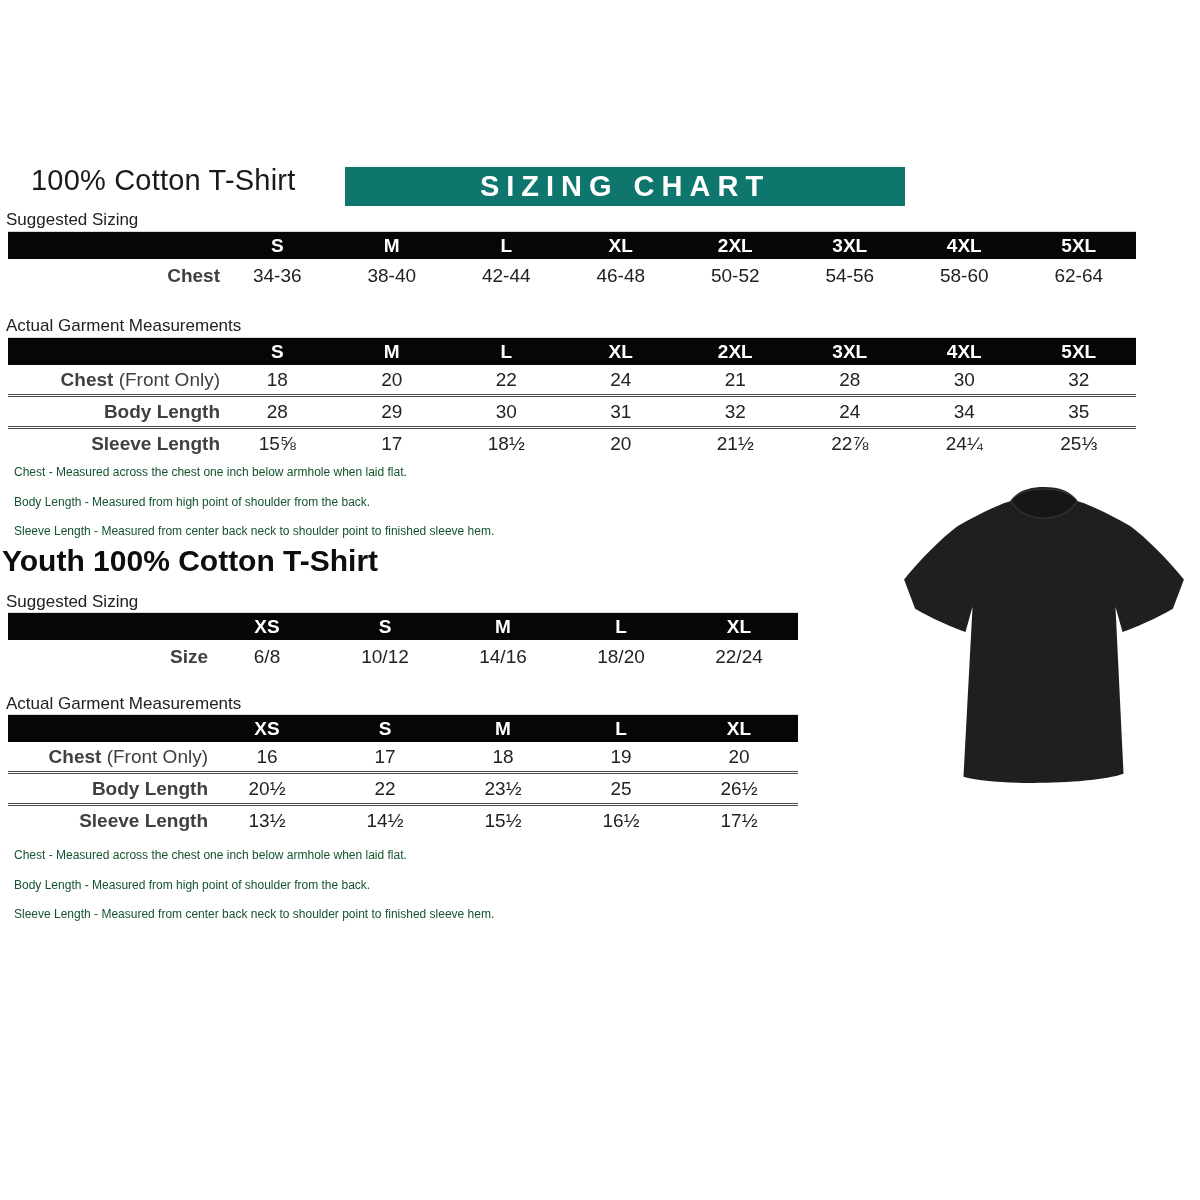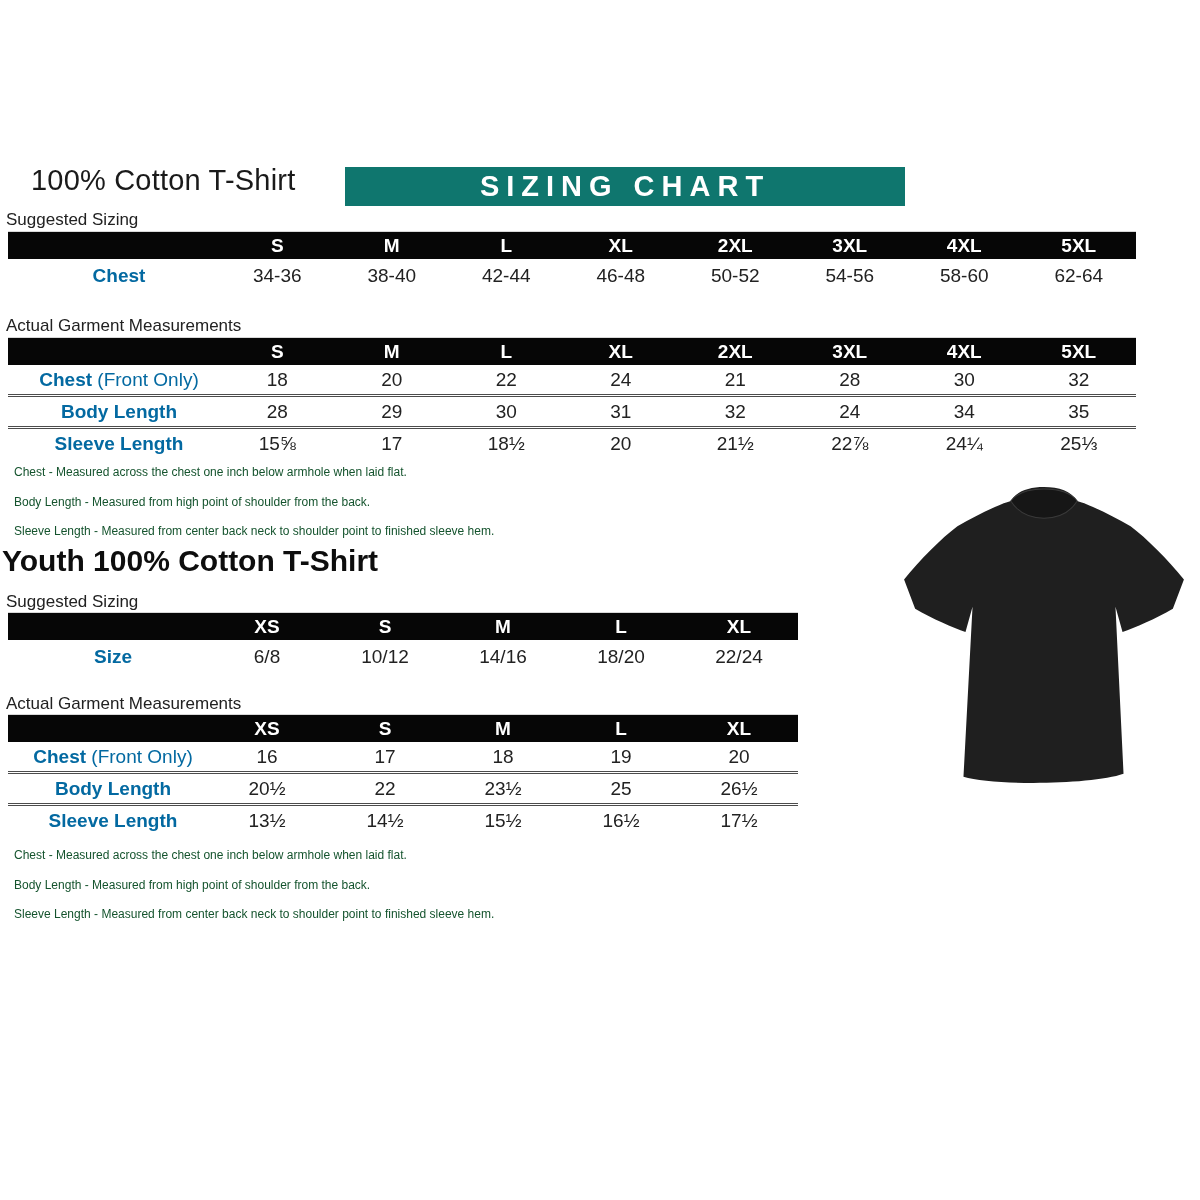--- a/index.html
+++ b/index.html
@@ -19,21 +19,21 @@
   .youth-title{left:2px;top:544px;font-size:30px;font-weight:bold;color:#0d0d0d;}
 
   
   .sz-table{border-top:1px solid #d8d8d8;}
   .sz-table .thead,.sz-table .trow{display:grid;align-items:center;}
   .adult .thead,.adult .trow{grid-template-columns:212px repeat(8,1fr);}
   .youth-t .thead,.youth-t .trow{grid-template-columns:200px repeat(5,1fr);}
   .thead{background:#060606;height:27px;}
   .thead .cell{color:#fff;font-weight:bold;font-size:19px;text-align:center;line-height:27px;}
   .trow .cell{font-size:19px;color:#222;text-align:center;}
-  .trow .label{text-align:center;padding-left:10px;color:#0369a1;}
+  .trow .label{text-align:right;padding-left:10px;color:#404040;}
   .trow .label b{font-weight:bold;}
   .sugg .trow{height:34px;}
   .meas .trow{height:29px;}
   .meas .trow + .trow{border-top:3px double #4c4c4c;}
 
   
   .notes{font-size:12px;line-height:29.5px;color:#14532d;}
   .notes div{white-space:nowrap;}
 
   

